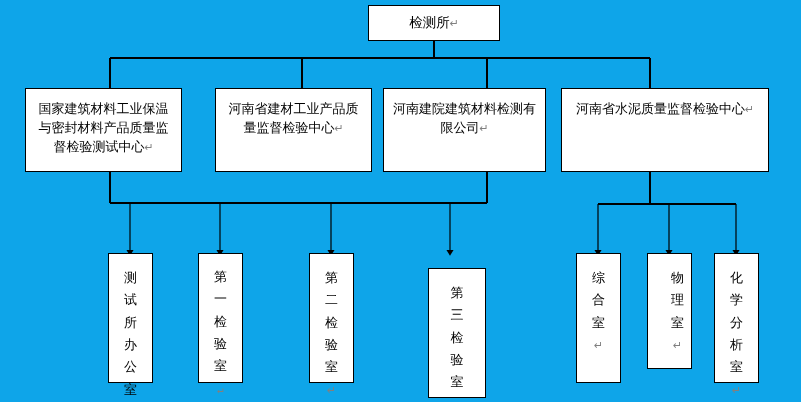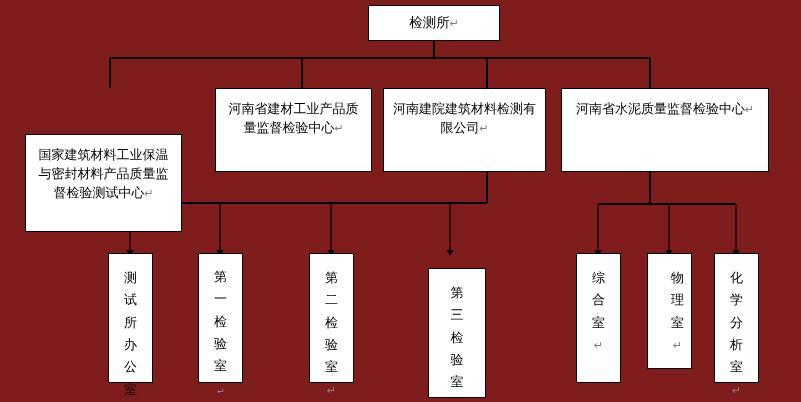--- a/index.html
+++ b/index.html
@@ -5,21 +5,21 @@
 <style>
   html, body {
     margin: 0;
     padding: 0;
     background: #ffffff;
   }
   #chart-canvas {
     position: relative;
     width: 801px;
     height: 402px;
-    background: #7f1d1d;
+    background: #0ea5e9;
     font-family: "DejaVu Sans", "Liberation Sans", sans-serif;
     overflow: hidden;
   }
   #connector-layer {
     position: absolute;
     left: 0;
     top: 0;
     width: 801px;
     height: 402px;
     pointer-events: none;
@@ -111,21 +111,21 @@
         <line x1="736" x2="736" y1="204" y2="251" marker-end="url(#arrowhead)"></line>
       </g>
   </svg>
 
   <div id="root-layer">
       <div class="node-box root-box" style="left: 368px; top: 5px; width: 132px; height: 36px;">
         <span class="node-text">检测所<span class="pilcrow">↵</span></span>
       </div>
     </div>
   <div id="level2-layer">
-      <div class="node-box level2-box" style="left: 25px; top: 88px; width: 157px; height: 98px; margin-top: 46px;">
+      <div class="node-box level2-box" style="left: 25px; top: 88px; width: 157px; height: 84px;">
         <span class="node-text">国家建筑材料工业保温与密封材料产品质量监督检验测试中心<span class="pilcrow">↵</span></span>
       </div>
       <div class="node-box level2-box" style="left: 215px; top: 88px; width: 157px; height: 84px;">
         <span class="node-text">河南省建材工业产品质量监督检验中心<span class="pilcrow">↵</span></span>
       </div>
       <div class="node-box level2-box" style="left: 383px; top: 88px; width: 163px; height: 84px;">
         <span class="node-text">河南建院建筑材料检测有限公司<span class="pilcrow">↵</span></span>
       </div>
       <div class="node-box level2-box" style="left: 561px; top: 88px; width: 208px; height: 84px;">
         <span class="node-text">河南省水泥质量监督检验中心<span class="pilcrow">↵</span></span>

